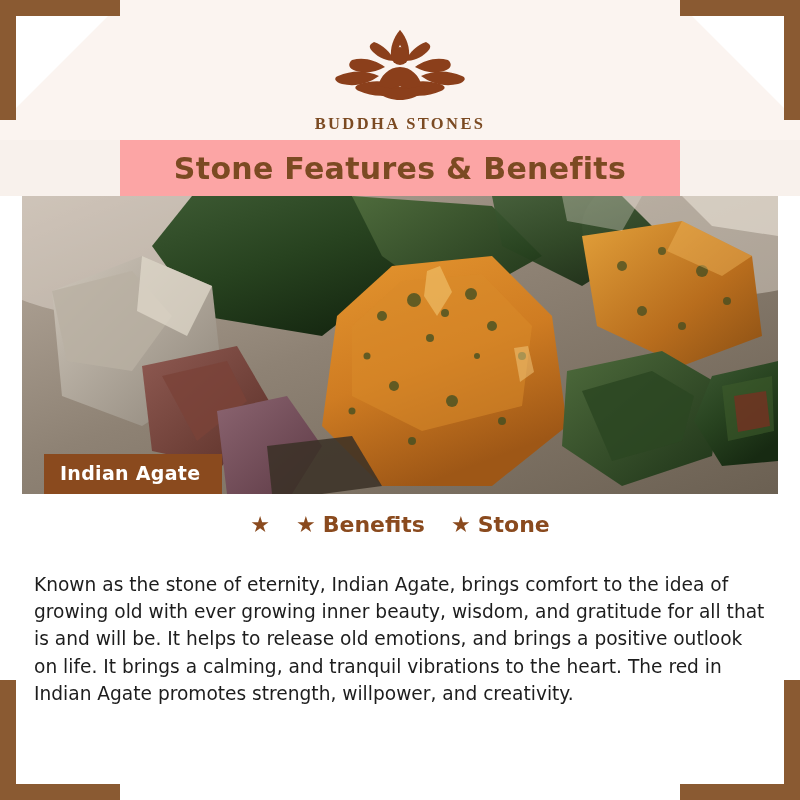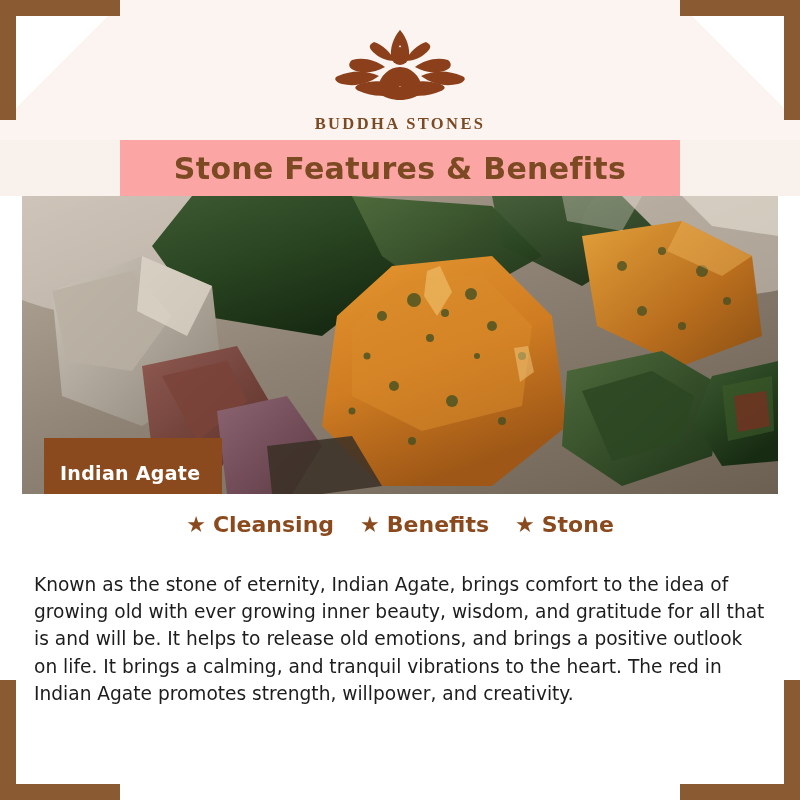--- a/index.html
+++ b/index.html
@@ -145,21 +145,21 @@
     background: #6d6257;
   }
   .label-tag {
     position: absolute;
     left: 22px;
     bottom: 0;
     background: #8a4a1e;
     color: #ffffff;
     font-size: 19px;
     font-weight: bold;
-    padding: 24px 22px 10px 16px;
+    padding: 8px 22px 10px 16px;
     font-family: "DejaVu Sans", sans-serif;
     letter-spacing: 0.3px;
   }
 
   
   .benefits {
     position: absolute;
     top: 512px;
     left: 0; right: 0;
     display: flex;
@@ -340,21 +340,20 @@
       <polygon points="660,0 756,0 756,40 690,30" fill="#efe8dc" opacity="0.55"></polygon>
       <polygon points="540,0 620,0 600,35 545,25" fill="#e6ded0" opacity="0.35"></polygon>
     </svg>
 
     <div class="label-tag">Indian Agate</div>
   </div>
 
   <div class="benefits">
     <div class="benefit">
       <span class="star">★</span>
-      <span>Cleansing</span>
     </div>
     <div class="benefit">
       <span class="star">★</span>
       <span>Benefits</span>
     </div>
     <div class="benefit">
       <span class="star">★</span>
       <span>Stone</span>
     </div>
   </div>

